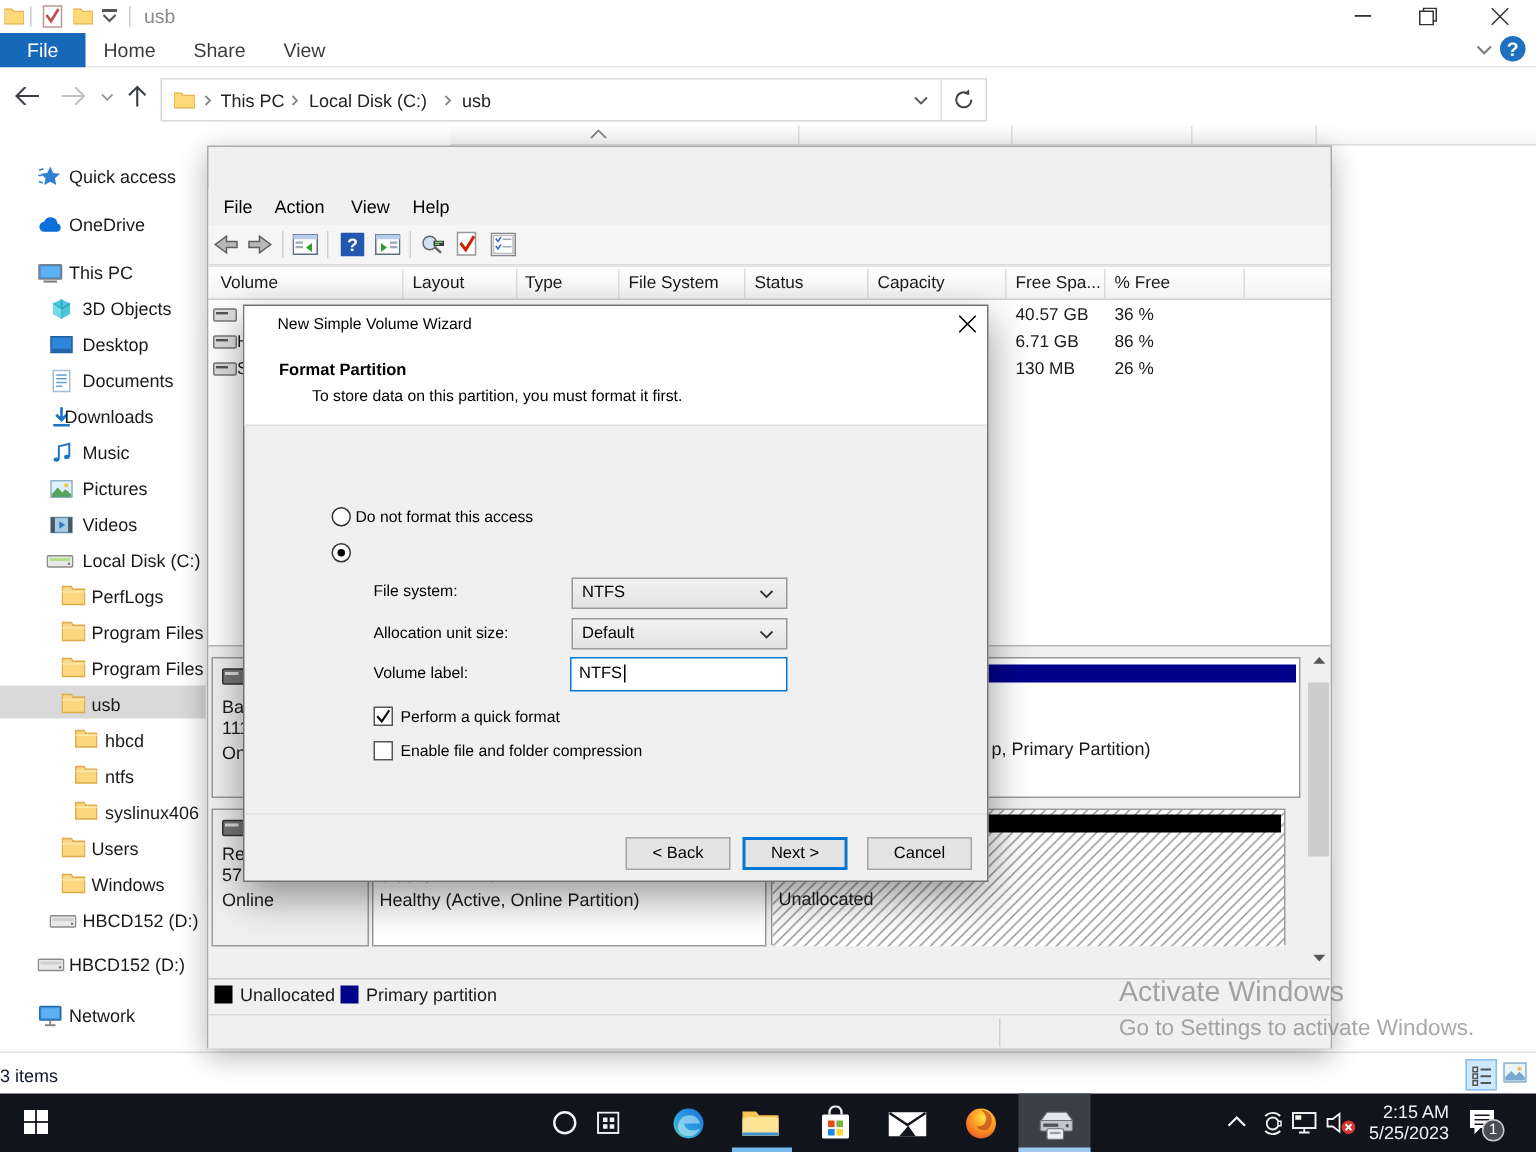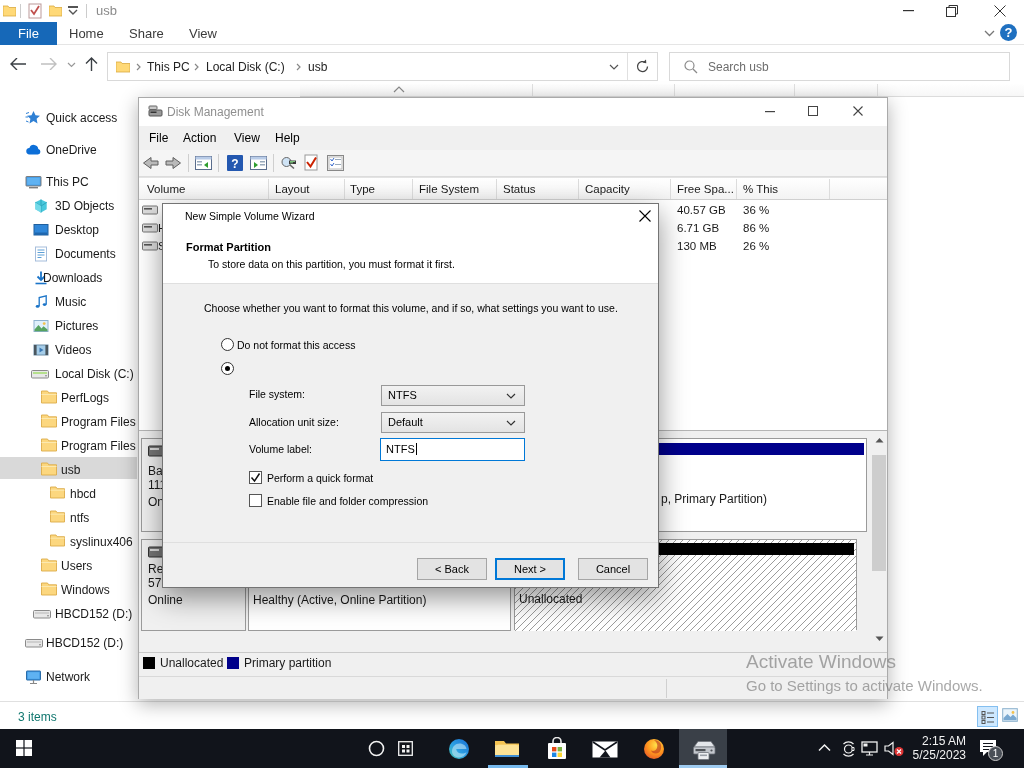--- a/index.html
+++ b/index.html
@@ -107,27 +107,20 @@
 <div class="crumb" style="left:200px">usb</div>
 <svg class="a" style="left:501px;top:11px" width="10" height="6" viewBox="0 0 10 6">
         <path d="M1 1l4 4 4-4" fill="none" stroke="#555" stroke-width="1.2"></path>
       </svg>
 <div class="a" style="left:519px;top:0;width:1px;height:27px;background:#e0e0e0"></div>
 <svg class="a" style="left:527px;top:6px" width="15" height="15" viewBox="0 0 15 15">
         <path d="M12.5 7.5a5 5 0 1 1-1.8-3.8" fill="none" stroke="#444" stroke-width="1.3"></path>
         <path d="M11 0.5l0.3 3.7-3.6-0.6z" fill="#444"></path>
       </svg>
 </div>
-<div class="navbox" style="left:669px;width:341px">
-<svg class="a" style="left:14px;top:7px" width="14" height="14" viewBox="0 0 14 14">
-        <circle cx="5.5" cy="5.5" r="4.5" fill="none" stroke="#8a8a8a" stroke-width="1.2"></circle>
-        <path d="M9 9l4 4" stroke="#8a8a8a" stroke-width="1.2"></path>
-      </svg>
-<div class="crumb" style="left:38px;color:#6d6d6d">Search usb</div>
-</div>
 </div>
 
 <div id="chdr" class="a" style="left:300px;top:83px;width:724px;height:14px;background:linear-gradient(#fff,#f7f7f7);border-bottom:1px solid #dcdcdc">
 <svg class="a" style="left:93px;top:3px" width="12" height="7" viewBox="0 0 12 7">
       <path d="M1 6l5-5 5 5" fill="none" stroke="#8a8a8a" stroke-width="1.2"></path>
     </svg>
 <div class="a" style="left:232px;top:1px;width:1px;height:12px;background:#e0e0e0"></div>
 <div class="a" style="left:374px;top:1px;width:1px;height:12px;background:#e0e0e0"></div>
 <div class="a" style="left:494px;top:1px;width:1px;height:12px;background:#e0e0e0"></div>
 <div class="a" style="left:577px;top:1px;width:1px;height:12px;background:#e0e0e0"></div>
@@ -301,57 +294,40 @@
       <svg width="17" height="16" viewBox="0 0 17 16">
         <rect x="1.5" y="2" width="14" height="9" rx="0.5" fill="#3e97e4" stroke="#2a6ca8"></rect>
         <rect x="2.7" y="3.2" width="11.6" height="6.6" fill="#5fb2f2"></rect>
         <path d="M5 14.5h7M8.5 11v3.5" stroke="#888" stroke-width="1.2"></path>
       </svg>
     </div>
 <div class="side" style="left:46px;top:572px">Network</div>
 </div>
 
 <div id="status" class="a" style="left:0;top:701px;width:1024px;height:27px;background:#fff;border-top:1px solid #e0e0e0">
-<div class="tx" style="left:18px;top:7px;color:#0f766e">3 items</div>
+<div class="tx" style="left:0;top:7px;color:#0f172a">3 items</div>
 <div class="a" style="left:977px;top:4px;width:21px;height:21px;background:#cde8ff;border:1px solid #84bff0">
 <svg style="margin:3px" width="14" height="14" viewBox="0 0 14 14">
         <rect x="1" y="1.5" width="3" height="3" fill="none" stroke="#555"></rect>
         <rect x="1" y="6" width="3" height="3" fill="none" stroke="#555"></rect>
         <rect x="1" y="10.5" width="3" height="3" fill="none" stroke="#555"></rect>
         <path d="M6 3h7M6 7.5h7M6 12h7" stroke="#555" stroke-width="1.2"></path>
       </svg>
 </div>
 <div class="a" style="left:1000px;top:4px;width:19px;height:21px">
 <svg style="margin:2px 0 0 2px" width="16" height="14" viewBox="0 0 16 14">
         <rect x="0.7" y="0.7" width="14.6" height="12.6" fill="#eaf4fb" stroke="#8ab0cc"></rect>
         <path d="M1.5 10l4-4 3 3 2.5-2.5 3.5 3.5v2.3h-13z" fill="#79a8d0"></path>
         <circle cx="11" cy="4.5" r="1.4" fill="#f2c14e"></circle>
       </svg>
 </div>
 </div>
 
 <div id="dm">
 
-<div class="a" style="left:0;top:0;width:748px;height:28px;background:#fff">
-<svg class="a" style="left:9px;top:7px" width="15" height="14" viewBox="0 0 15 14">
-        <rect x="1" y="5" width="13" height="6" rx="1" fill="#9a9a9a" stroke="#555"></rect>
-        <rect x="2.5" y="6.5" width="6" height="1.5" fill="#333"></rect>
-        <rect x="1" y="1" width="8" height="3.5" rx="0.8" fill="#c9c9c9" stroke="#666"></rect>
-      </svg>
-<div class="tx" style="left:28px;top:6px;color:#8f8f8f">Disk Management</div>
-<svg class="a" style="left:626px;top:13px" width="10" height="2" viewBox="0 0 10 2">
-        <rect width="10" height="1.2" fill="#444"></rect>
-      </svg>
-<svg class="a" style="left:669px;top:8px" width="10" height="10" viewBox="0 0 10 10">
-        <rect x="0.5" y="0.5" width="9" height="9" fill="none" stroke="#444"></rect>
-      </svg>
-<svg class="a" style="left:714px;top:8px" width="10" height="10" viewBox="0 0 10 10">
-        <path d="M0.5 0.5l9 9M9.5 0.5l-9 9" stroke="#444" stroke-width="1.1"></path>
-      </svg>
-</div>
 
 <div class="a" style="left:0;top:28px;width:748px;height:24px;background:#f0f0f0">
 <div class="tx" style="left:10px;top:4px">File</div>
 <div class="tx" style="left:44px;top:4px">Action</div>
 <div class="tx" style="left:95px;top:4px">View</div>
 <div class="tx" style="left:136px;top:4px">Help</div>
 </div>
 
 <div class="a" style="left:0;top:52px;width:748px;height:27px;background:#f5f5f5;border-bottom:1px solid #dcdcdc">
 <svg class="a" style="left:3px;top:6px" width="17" height="14" viewBox="0 0 17 14">
@@ -409,21 +385,21 @@
 <div class="hdrtxt" style="left:211px">Type</div>
 <div class="colsep" style="left:273px"></div>
 <div class="hdrtxt" style="left:280px">File System</div>
 <div class="colsep" style="left:357px"></div>
 <div class="hdrtxt" style="left:364px">Status</div>
 <div class="colsep" style="left:439px"></div>
 <div class="hdrtxt" style="left:446px">Capacity</div>
 <div class="colsep" style="left:531px"></div>
 <div class="hdrtxt" style="left:538px">Free Spa...</div>
 <div class="colsep" style="left:597px"></div>
-<div class="hdrtxt" style="left:604px">% This</div>
+<div class="hdrtxt" style="left:604px">% Free</div>
 <div class="colsep" style="left:690px"></div>
 </div>
 
 <div id="dmlist" class="a" style="left:0;top:102px;width:748px;height:231px;background:#fff;border-bottom:1px solid #b5b5b5">
 <svg class="a" style="left:3px;top:4px" width="16" height="12" viewBox="0 0 16 12">
         <rect x="0.5" y="2" width="15" height="8" rx="1" fill="#ddd" stroke="#777"></rect>
         <rect x="2" y="4" width="8" height="1.6" fill="#555"></rect>
       </svg>
 <div class="cell" style="left:538px;top:2px">40.57 GB</div>
 <div class="cell" style="left:604px;top:2px">36 %</div>
@@ -518,21 +494,20 @@
 <div class="a" style="left:0;top:26px;width:495px;height:54px;background:#fff;border-bottom:1px solid #dfdfdf">
 <div class="tx" style="left:23px;top:9px;font-weight:bold;font-size:11px">Format Partition</div>
 <div class="tx" style="left:45px;top:26px;font-size:10.5px">To store data on this partition, you must format it first.</div>
 </div>
 <div class="a" style="left:0;top:0;width:495px;height:26px;background:#fff">
 <div class="tx" style="left:22px;top:4px;font-size:10.5px">New Simple Volume Wizard</div>
 <svg class="a" style="left:476px;top:6px" width="12" height="12" viewBox="0 0 12 12">
         <path d="M0.5 0.5l11 11M11.5 0.5l-11 11" stroke="#000" stroke-width="1.1"></path>
       </svg>
 </div>
-<div class="wl" style="left:41px;top:97px">Choose whether you want to format this volume, and if so, what settings you want to use.</div>
 <div class="a" style="left:58px;top:134px;width:13px;height:13px;border:1px solid #333;border-radius:50%;background:#fff"></div>
 <div class="wl" style="left:74px;top:134px">Do not format this access</div>
 <div class="a" style="left:58px;top:158px;width:13px;height:13px;border:1px solid #333;border-radius:50%;background:#fff"></div>
 <div class="a" style="left:62px;top:162px;width:5px;height:5px;border-radius:50%;background:#000"></div>
 <div class="wl" style="left:86px;top:183px">File system:</div>
 <div class="combo" style="top:181px">NTFS<svg class="a" style="left:124px;top:7px" width="10" height="6" viewBox="0 0 10 6">
         <path d="M1 1l4 4 4-4" fill="none" stroke="#333" stroke-width="1.2"></path>
       </svg></div>
 <div class="wl" style="left:86px;top:211px">Allocation unit size:</div>
 <div class="combo" style="top:208px">Default<svg class="a" style="left:124px;top:7px" width="10" height="6" viewBox="0 0 10 6">

